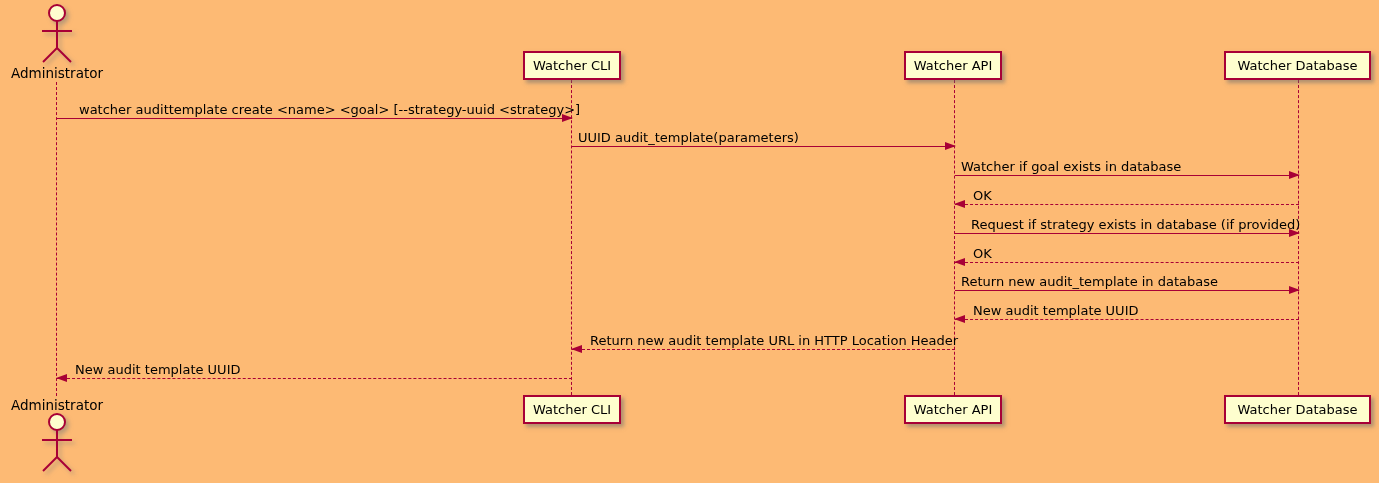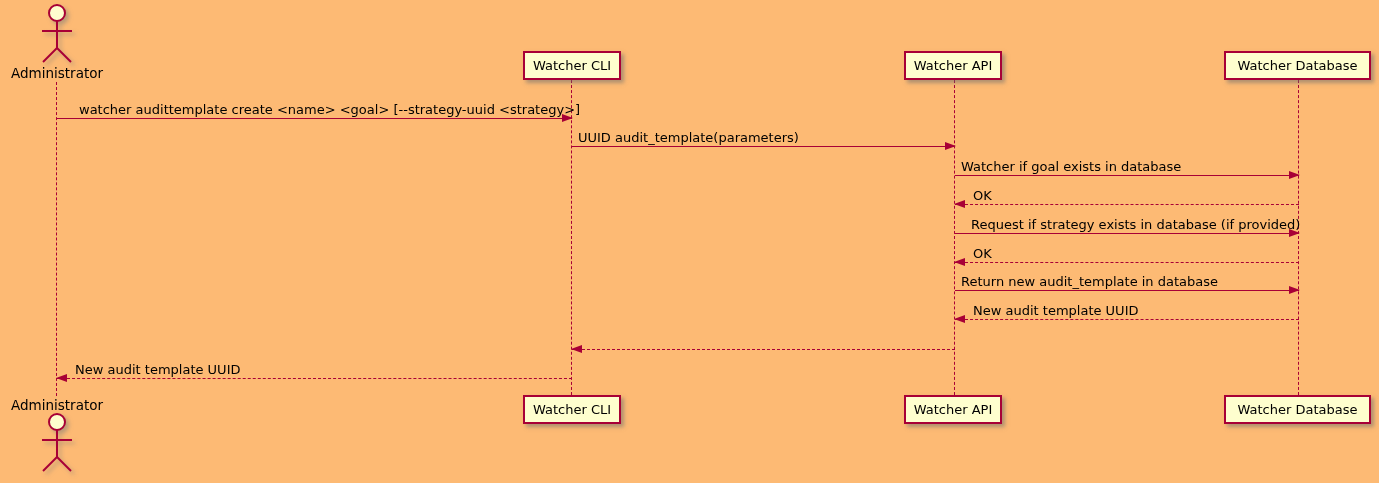--- a/index.html
+++ b/index.html
@@ -102,20 +102,21 @@
 
   <div class="msg-label" style="left:973px; top:247px;">OK</div>
   <div class="arrow dashed head-left" style="left:955px; top:262px; width:344px;"></div>
 
   <div class="msg-label" style="left:961px; top:275px;">Return new audit_template in database</div>
   <div class="arrow solid head-right" style="left:955px; top:290px; width:344px;"></div>
 
   <div class="msg-label" style="left:973px; top:304px;">New audit template UUID</div>
   <div class="arrow dashed head-left" style="left:955px; top:319px; width:344px;"></div>
 
+  <div class="msg-label" style="left:590px; top:334px;">Return new audit template URL in HTTP Location Header</div>
   <div class="arrow dashed head-left" style="left:572px; top:349px; width:383px;"></div>
 
   <div class="msg-label" style="left:75px; top:363px;">New audit template UUID</div>
   <div class="arrow dashed head-left" style="left:57px; top:378px; width:515px;"></div>
 
   <div class="actor-label" style="left:7px; top:397px; width:100px;">Administrator</div>
   <div class="actor-figure" style="left:34px; top:413px;">
     <svg width="46" height="60" viewBox="0 0 46 60">
       <circle cx="23" cy="9" r="8" fill="#FEFECE" stroke="#A80036" stroke-width="2"></circle>
       <line x1="23" y1="17" x2="23" y2="44" stroke="#A80036" stroke-width="2"></line>

